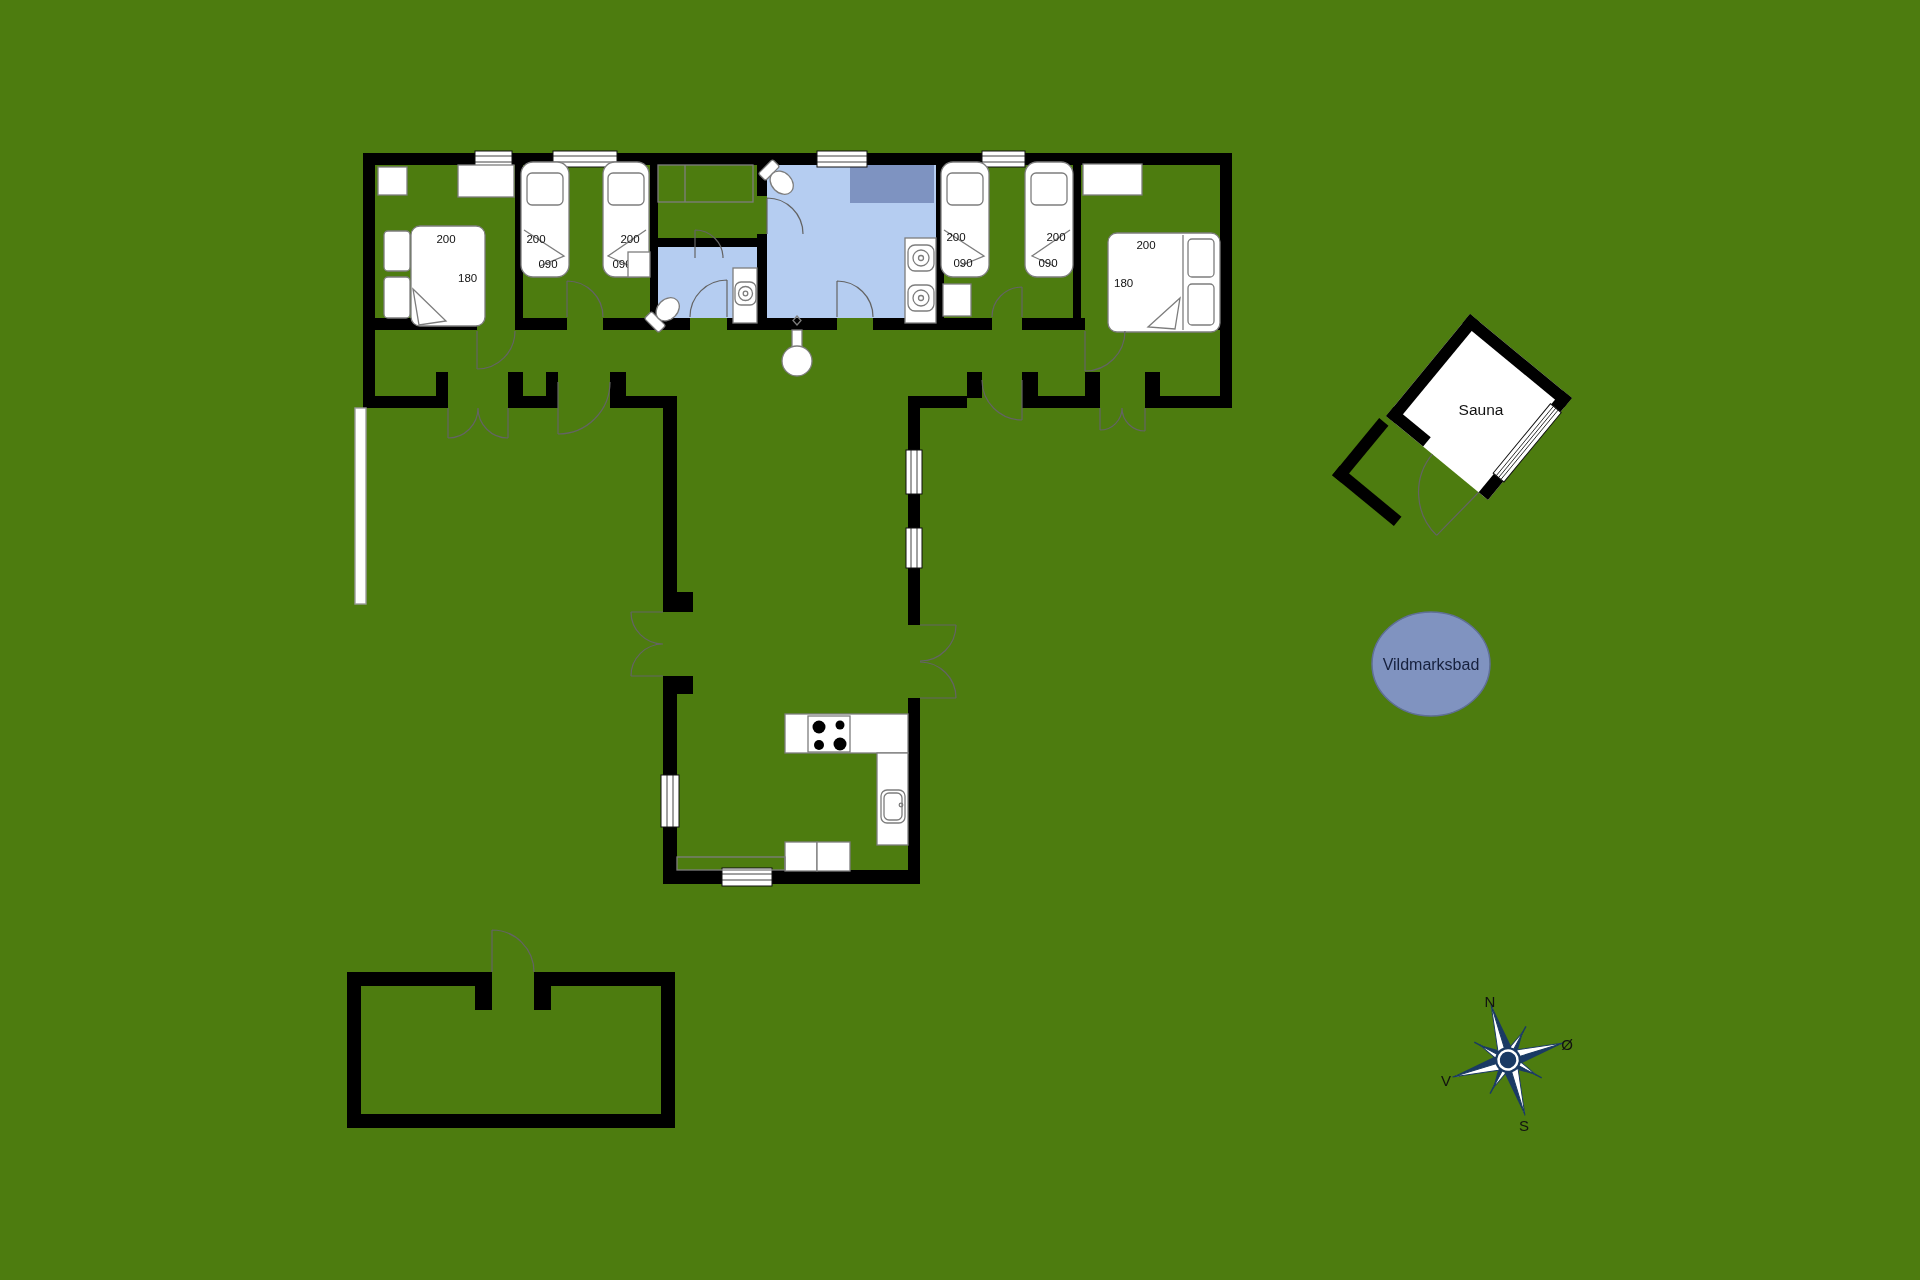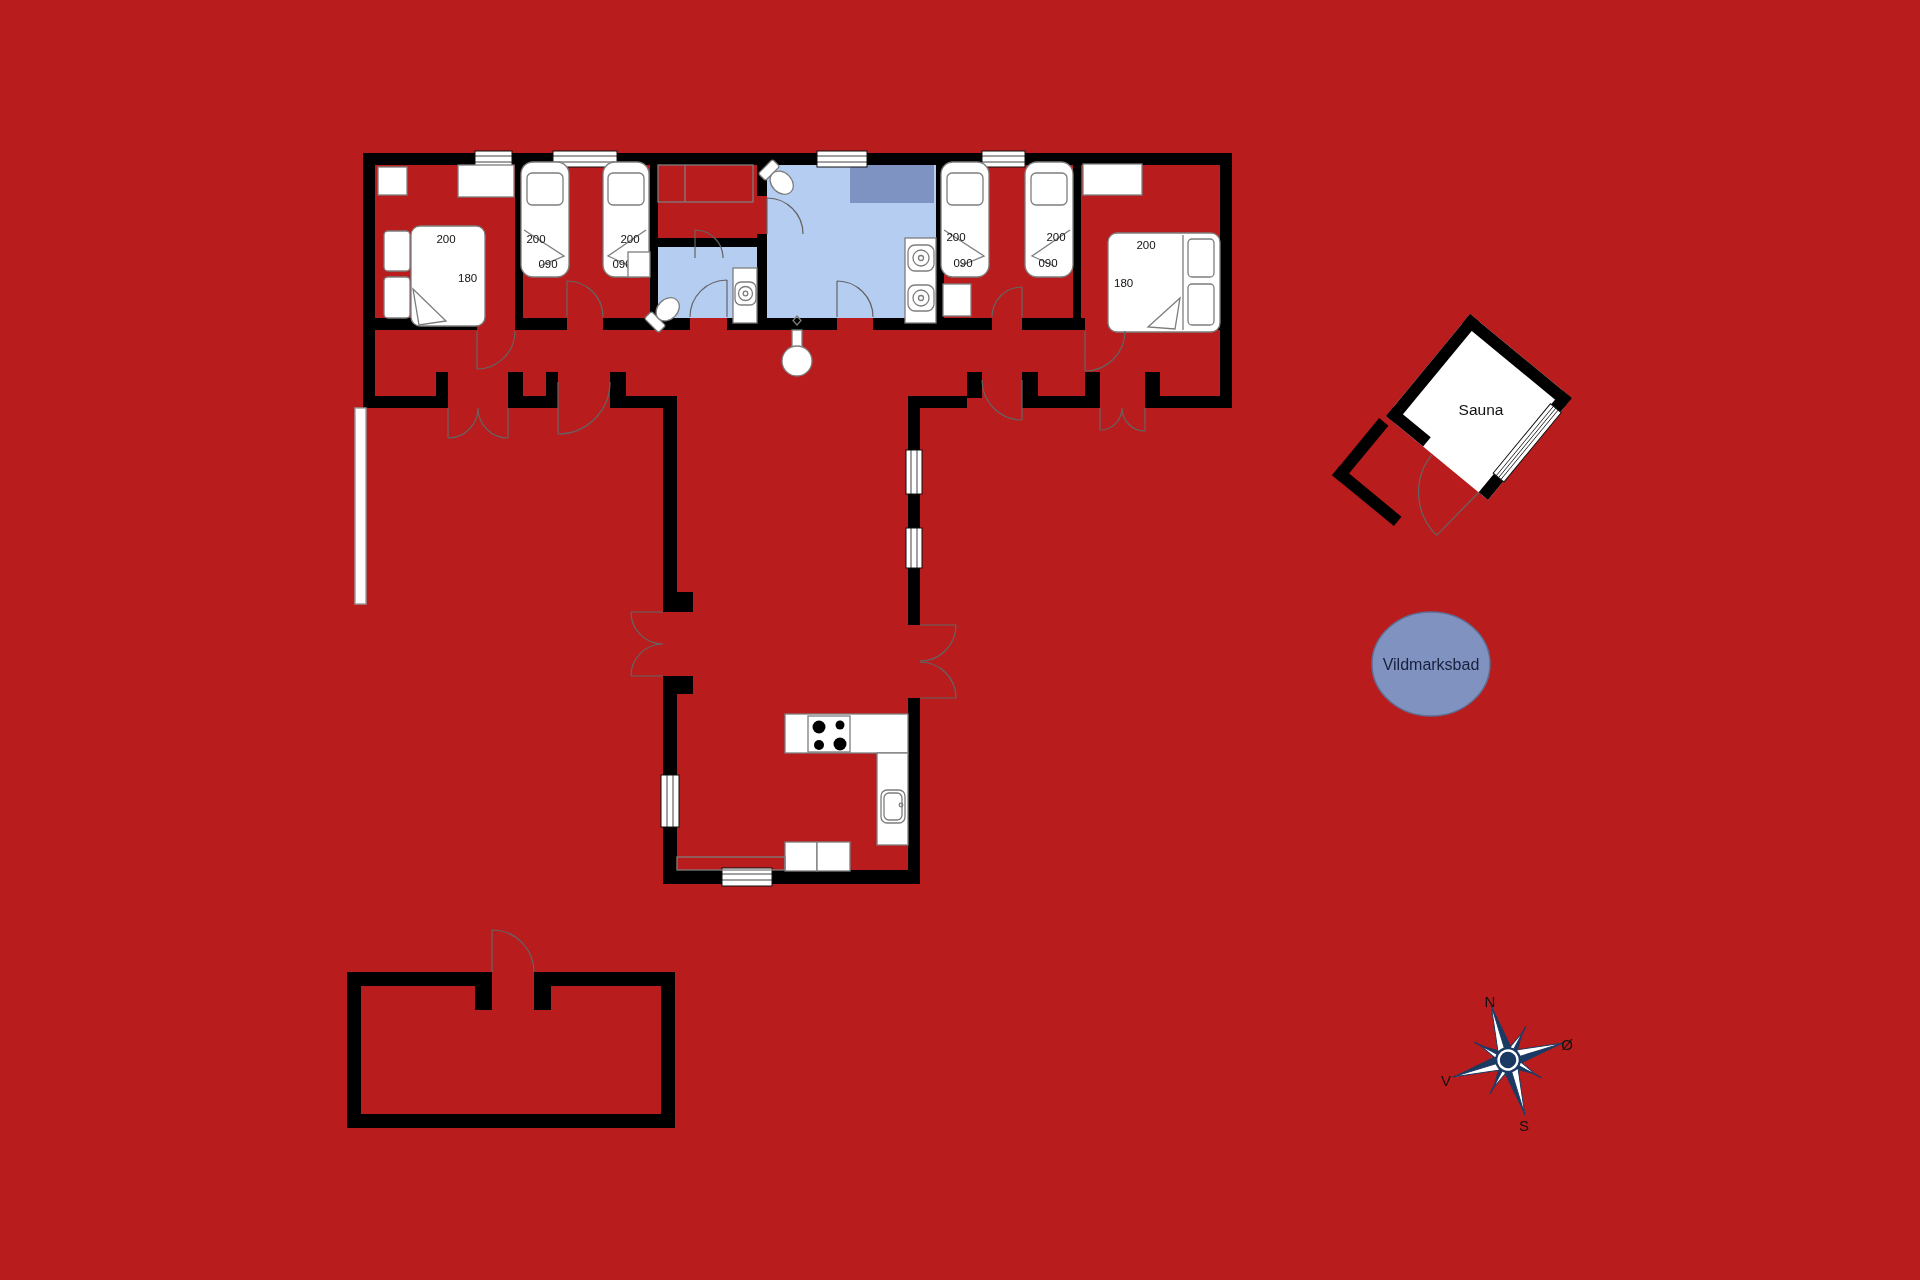--- a/index.html
+++ b/index.html
@@ -1,16 +1,16 @@
 <!DOCTYPE html>
 <html style="--wall: #000000; --bath_fill: #b5cdf1; --shower_fill: #7e93c1; --hot_tub_fill: #8093c0; --hot_tub_stroke: #5f6f96; --compass: #1a3a64;"><head>
 <meta charset="utf-8">
 <style>
   html,body{margin:0;padding:0;background:#ffffff;}
-  .stage{position:relative;width:1920px;height:1280px;background:#b91c1c;overflow:hidden;}
+  .stage{position:relative;width:1920px;height:1280px;background:#4d7c0f;overflow:hidden;}
   svg{display:block;}
   .wall{fill:var(--wall,#000);}
   .bath{fill:var(--bath_fill,#b5cdf1);}
   .shower{fill:var(--shower_fill,#7e93c1);}
   .tub{fill:var(--hot_tub_fill,#8093c0);stroke:var(--hot_tub_stroke,#5f6f96);stroke-width:1.5;}
   .navy{fill:var(--compass,#1a3a64);}
   .navyline{stroke:var(--compass,#1a3a64);}
   .furn{fill:#fff;stroke:#7d7d7d;stroke-width:1.3;}
   .furnn{fill:none;stroke:#7d7d7d;stroke-width:1.3;}
   .door{fill:none;stroke:#646464;stroke-width:1.2;}

